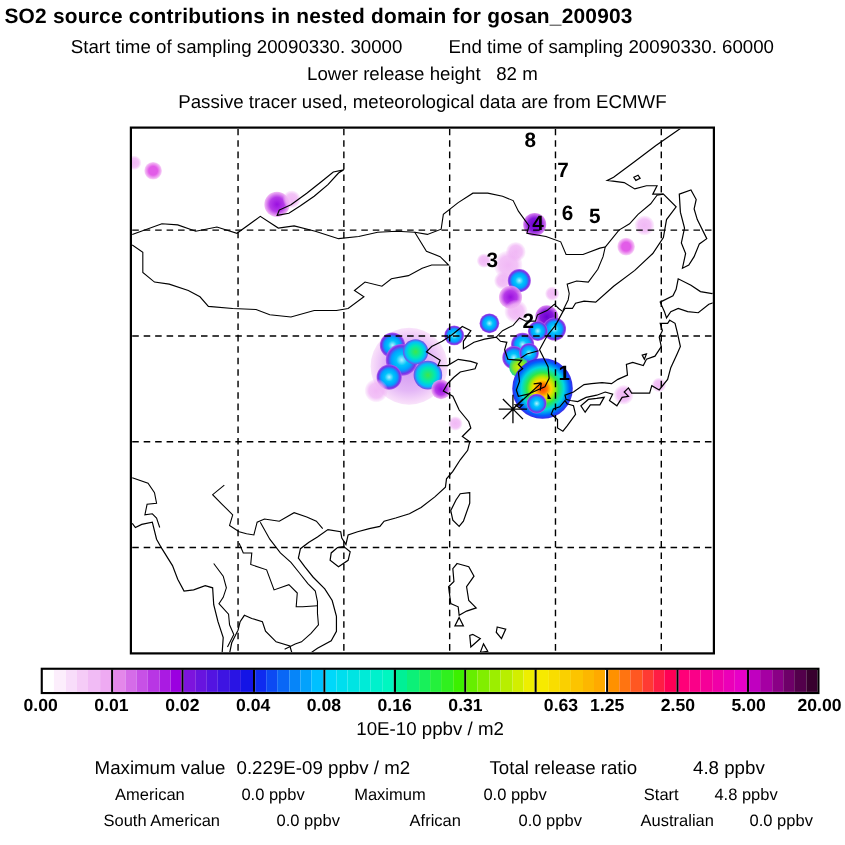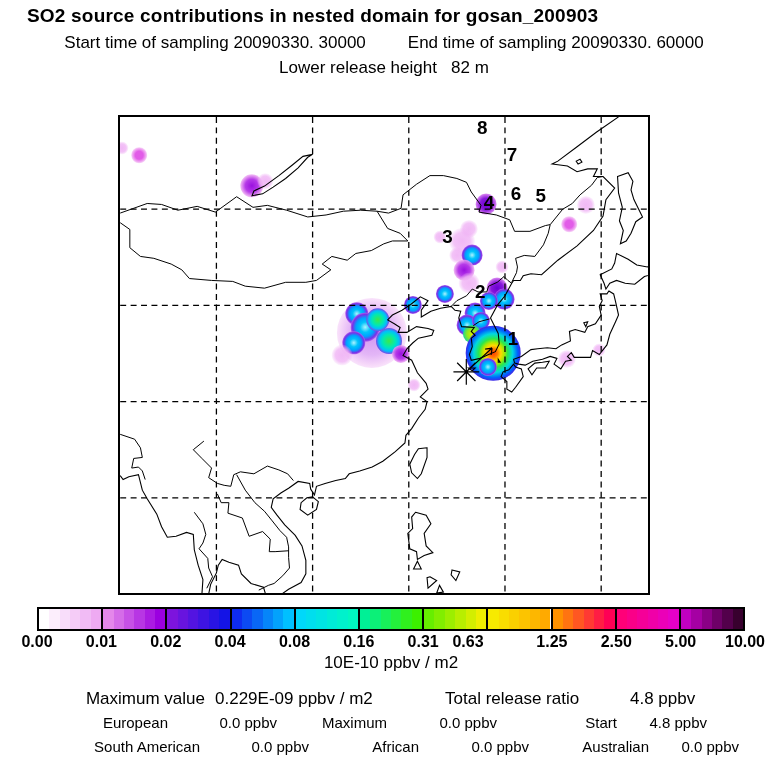--- a/index.html
+++ b/index.html
@@ -1,18 +1,18 @@
 <!DOCTYPE html>
 <html><head>
 <meta charset="utf-8">
 <style>
   html,body{margin:0;padding:0;background:#fff;}
   #page{position:relative;width:768px;height:768px;background:#fff;overflow:hidden;
         font-family:"Liberation Sans","DejaVu Sans",sans-serif;color:#000;}
-  .ttl{position:absolute;left:27px;top:5px;font-size:19px;font-weight:bold;letter-spacing:.2px;white-space:pre;}
+  .ttl{position:absolute;left:4px;top:5px;font-size:19px;font-weight:bold;letter-spacing:.2px;white-space:pre;}
   .hline{position:absolute;left:0;width:768px;display:flex;justify-content:center;gap:42px;
          font-size:17px;white-space:pre;}
   .hline.single{gap:0;}
   #map{position:absolute;left:118px;top:115px;width:532px;height:480px;border:2px solid #000;
        box-sizing:border-box;overflow:hidden;background:#fff;}
   #blobs{position:absolute;left:0;top:0;width:100%;height:100%;}
   .blob{position:absolute;transform:translate(-50%,-50%);border-radius:50%;}
   #mapsvg{position:absolute;left:0;top:0;width:100%;height:100%;}
   #cbar{position:absolute;left:37px;top:607px;width:708px;height:24px;border:2px solid #000;
         box-sizing:border-box;display:flex;}
@@ -34,20 +34,23 @@
 <body>
 
 <div id="page">
   <div class="ttl">SO2 source contributions in nested domain for gosan_200903</div>
   <div class="hline" style="top:33px;">
     <span>Start time of sampling 20090330. 30000</span>
     <span>End time of sampling 20090330. 60000</span>
   </div>
   <div class="hline" style="top:58px;gap:44px;">
     <span>Lower release height   82 m</span>
+  </div>
+  <div class="hline single" style="top:83px;">
+    <span>Passive tracer used, meteorological data are from ECMWF</span>
   </div>
 
   <div id="map">
     <div id="blobs">
         <div class="blob" style="left: 2px; top: 31px; width: 13px; height: 13px; background: radial-gradient(circle, rgba(240, 180, 245, 0.95) 0%, rgba(240, 180, 245, 0.8) 45%, rgba(240, 180, 245, 0) 75%);"></div>
         <div class="blob" style="left: 19px; top: 38px; width: 15.6px; height: 15.6px; background: radial-gradient(circle, rgb(226, 92, 232) 0%, rgb(226, 92, 232) 35%, rgba(238, 160, 240, 0.85) 60%, rgba(238, 160, 240, 0) 80%);"></div>
         <div class="blob" style="left: 132px; top: 69px; width: 23.4px; height: 23.4px; background: radial-gradient(circle, rgb(154, 16, 224) 0%, rgb(182, 58, 232) 40%, rgba(230, 150, 240, 0.85) 65%, rgba(230, 150, 240, 0) 85%);"></div>
         <div class="blob" style="left: 145px; top: 64px; width: 15.6px; height: 15.6px; background: radial-gradient(circle, rgba(240, 180, 245, 0.95) 0%, rgba(240, 180, 245, 0.8) 45%, rgba(240, 180, 245, 0) 75%);"></div>
         <div class="blob" style="left: 466px; top: 88px; width: 18.2px; height: 18.2px; background: radial-gradient(circle, rgba(240, 180, 245, 0.95) 0%, rgba(240, 180, 245, 0.8) 45%, rgba(240, 180, 245, 0) 75%);"></div>
         <div class="blob" style="left: 449px; top: 107px; width: 15.6px; height: 15.6px; background: radial-gradient(circle, rgb(226, 92, 232) 0%, rgb(226, 92, 232) 35%, rgba(238, 160, 240, 0.85) 60%, rgba(238, 160, 240, 0) 80%);"></div>
@@ -228,36 +231,36 @@
       </div>
     </div>
   <div id="ticks">
       <span class="tick" style="left: 37px;">0.00</span>
       <span class="tick" style="left: 101.364px;">0.01</span>
       <span class="tick" style="left: 165.727px;">0.02</span>
       <span class="tick" style="left: 230.091px;">0.04</span>
       <span class="tick" style="left: 294.455px;">0.08</span>
       <span class="tick" style="left: 358.818px;">0.16</span>
       <span class="tick" style="left: 423.182px;">0.31</span>
-      <span class="tick" style="left: 468px;">0.63</span>
+      <span class="tick" style="left: 510px;">0.63</span>
       <span class="tick" style="left: 551.909px;">1.25</span>
       <span class="tick" style="left: 616.273px;">2.50</span>
       <span class="tick" style="left: 680.636px;">5.00</span>
-      <span class="tick" style="left: 745px;">10.00</span>
+      <span class="tick" style="left: 745px;">20.00</span>
     </div>
   <div id="units">10E-10 ppbv / m2</div>
 
   <div class="srow1">
     <span style="left:60px;width:145px;text-align:right;">Maximum value</span>
     <span style="left:215px;">0.229E-09 ppbv / m2</span>
     <span style="left:445px;">Total release ratio</span>
     <span style="left:630px;">4.8 ppbv</span>
   </div>
   <div class="sgrid" id="srow2">
-    <span>European</span>
+    <span>American</span>
     <span>0.0 ppbv</span>
     <span>Maximum</span>
     <span>0.0 ppbv</span>
     <span>Start</span>
     <span>4.8 ppbv</span>
   </div>
   <div class="sgrid" id="srow3">
     <span>South American</span>
     <span>0.0 ppbv</span>
     <span>African</span>

